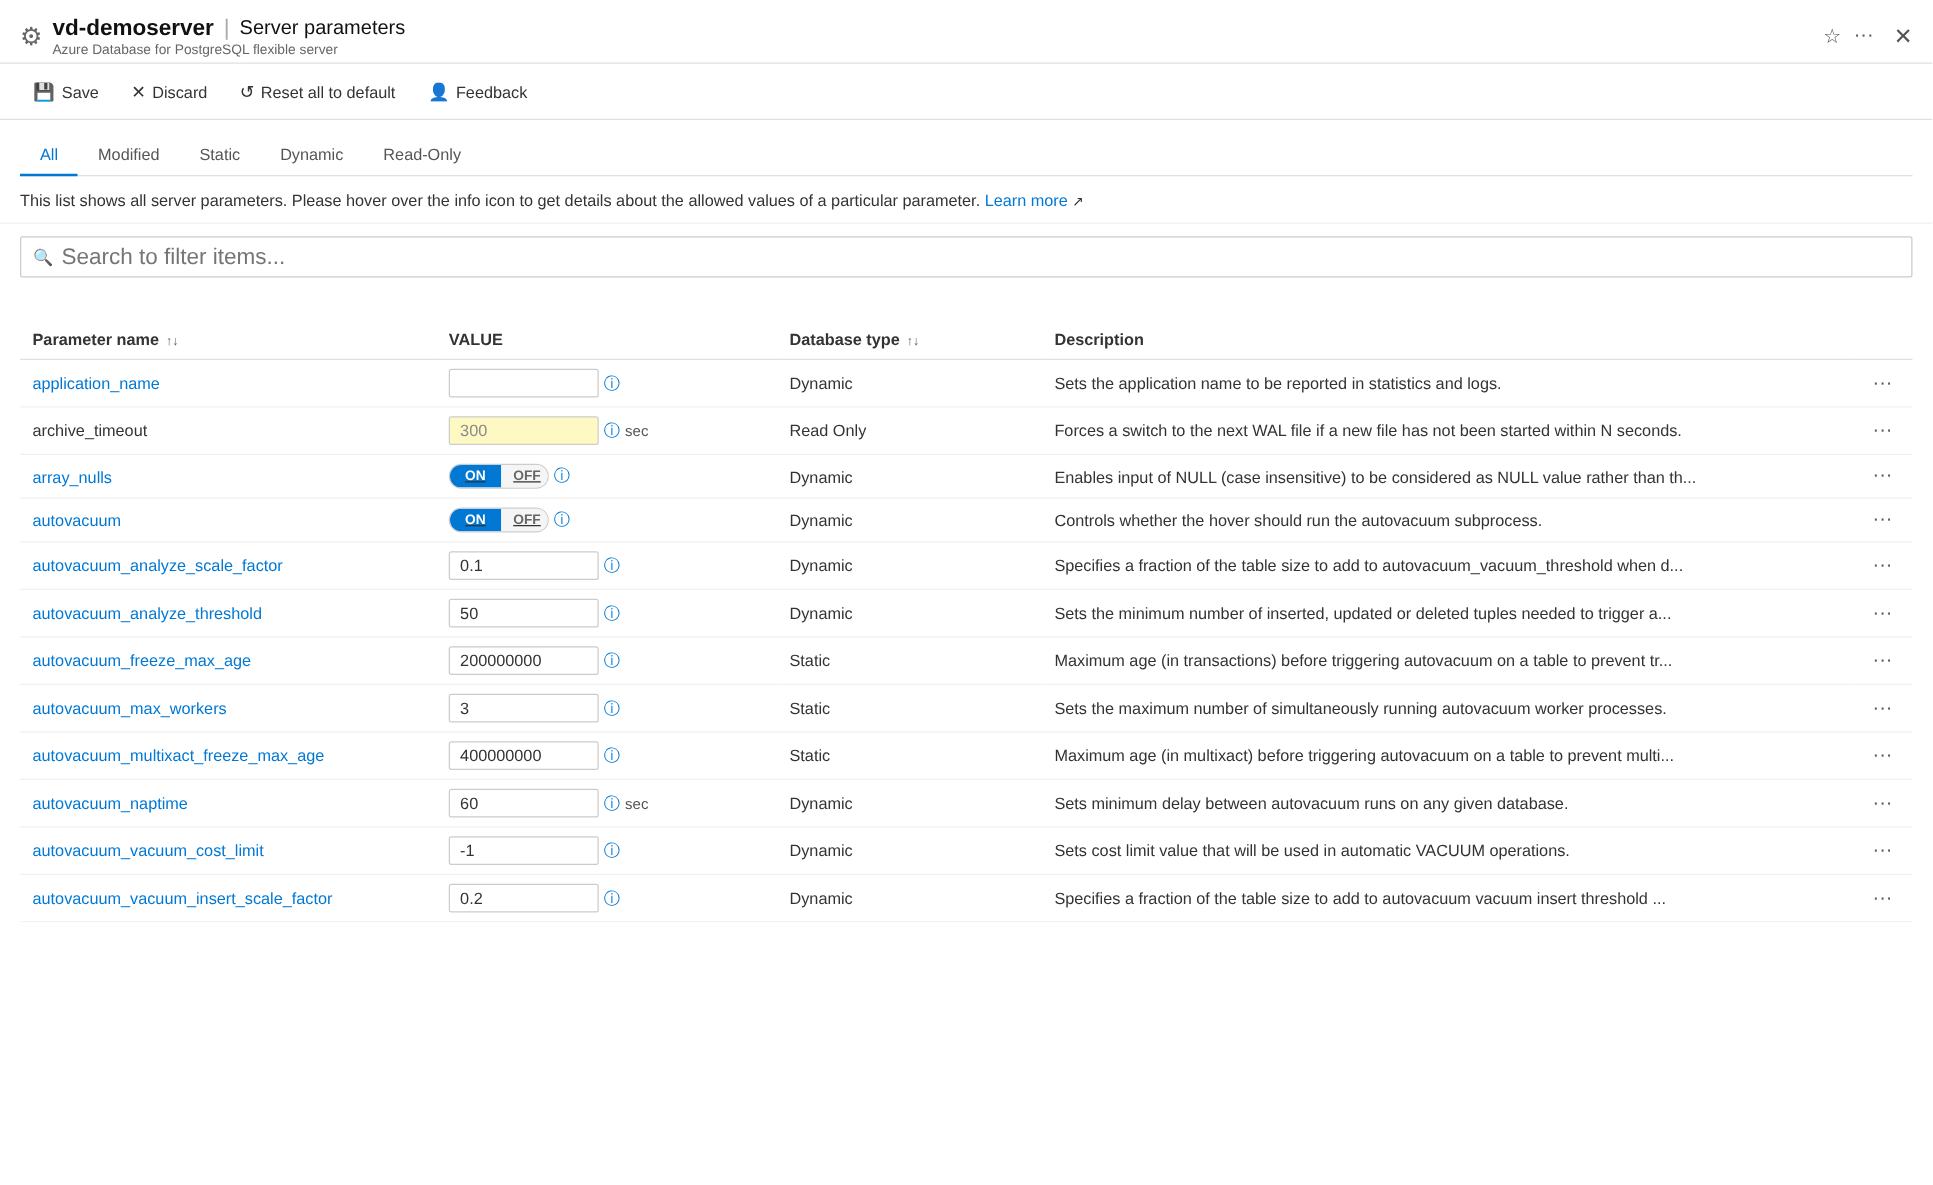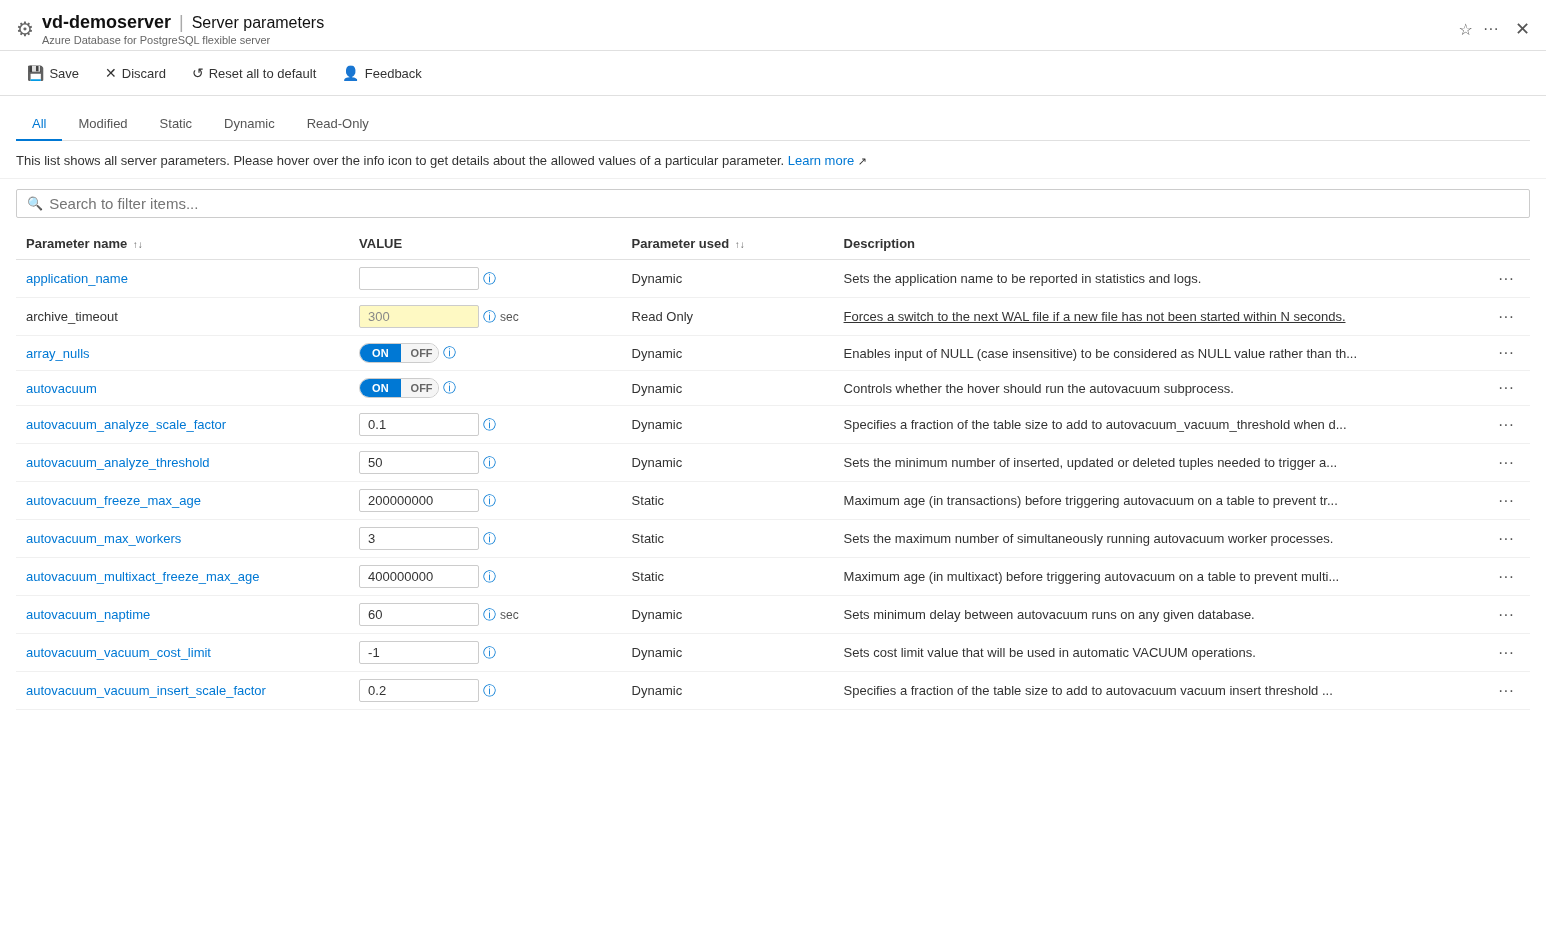--- a/index.html
+++ b/index.html
@@ -44,46 +44,46 @@
     }
     .description-bar a { color: #0078d4; text-decoration: none; }
 
     .search-bar { padding: 10px 16px; }
     .search-input-wrap {
       display: flex; align-items: center;
       border: 1px solid #ccc; border-radius: 2px; padding: 5px 10px; gap: 6px;
       background: #fff;
     }
     .search-input-wrap input {
-      border: none; outline: none; flex: 1; font-size: 15px; color: #4d7c0f;
+      border: none; outline: none; flex: 1; font-size: 18px; color: #4d7c0f;
     }
     .search-icon { color: #555; font-size: 13px; }
 
-    .table-container { padding: 0 16px; overflow-x: auto; }
+    .table-container { padding: 0 16px; overflow-x: auto; margin-top: 24px; }
     table { width: 100%; border-collapse: collapse; }
     thead tr th {
       padding: 8px 10px; text-align: left; font-weight: 600; font-size: 13px;
       color: #333; border-bottom: 1px solid #e0e0e0; white-space: nowrap;
     }
     .sort-icon { font-size: 10px; color: #666; margin-left: 2px; }
     tbody tr { border-bottom: 1px solid #f0f0f0; }
     tbody tr td { padding: 7px 10px; font-size: 13px; vertical-align: middle; }
     td.param-name a { color: #0078d4; text-decoration: none; }
     td.param-name span { color: #333; }
 
     .value-cell { display: flex; align-items: center; gap: 4px; }
     .value-input {
       border: 1px solid #ccc; padding: 3px 8px; font-size: 13px;
       width: 120px; border-radius: 2px; color: #333; background: #fff;
     }
     .value-input.disabled { background: #fef9c3; color: #888; }
     .info-icon { color: #0078d4; font-size: 13px; cursor: pointer; }
     .unit-label { color: #555; font-size: 12px; }
 
-    .toggle-wrap { display: flex; flex-direction: column; align-items: center; }
+    .toggle-wrap { display: flex; flex-direction: column; align-items: center; text-decoration: underline; }
     .toggle {
       display: flex; width: 80px; border-radius: 20px; overflow: hidden;
       border: 1px solid #ccc; font-size: 11px; font-weight: 600; cursor: pointer;
     }
     .toggle .on {
       background: #0078d4; color: #fff; padding: 3px 12px; flex: 1; text-align: center;
     }
     .toggle .off {
       background: #f5f5f5; color: #666; padding: 3px 10px; flex: 1; text-align: center;
     }
@@ -162,21 +162,21 @@
     <thead>
       <tr>
         <th class="col-name">
           <span>Parameter name</span>
           <span class="sort-icon">↑↓</span>
         </th>
         <th class="col-value">
           <span>VALUE</span>
         </th>
         <th class="col-type">
-          <span>Parameter used</span>
+          <span>Database type</span>
           <span class="sort-icon">↑↓</span>
         </th>
         <th class="col-desc">
           <span>Description</span>
         </th>
         <th class="col-actions"></th>
       </tr>
     </thead>
     <tbody id="table-body">
         <tr>
@@ -194,21 +194,21 @@
         <tr>
           <td class="param-name"><span>archive_timeout</span></td>
           <td>
             <div class="value-cell">
               <input type="text" class="value-input disabled" disabled="" value="300" style="">
               <span class="info-icon">ⓘ</span>
               <span class="unit-label">sec</span>
             </div>
           </td>
           <td>Read Only</td>
-          <td style="max-width: 500px; overflow: hidden; text-overflow: ellipsis; white-space: nowrap; text-decoration: underline;">Forces a switch to the next WAL file if a new file has not been started within N seconds.</td>
+          <td style="max-width: 500px; overflow: hidden; text-overflow: ellipsis; white-space: nowrap;">Forces a switch to the next WAL file if a new file has not been started within N seconds.</td>
           <td class="col-actions"><span class="more-btn">···</span></td>
         </tr>
         <tr>
           <td class="param-name"><a href="#">array_nulls</a></td>
           <td>
             <div class="value-cell">
               <div class="toggle-wrap">
                 <div class="toggle">
                   <span class="on">ON</span>
                   <span class="off">OFF</span>

